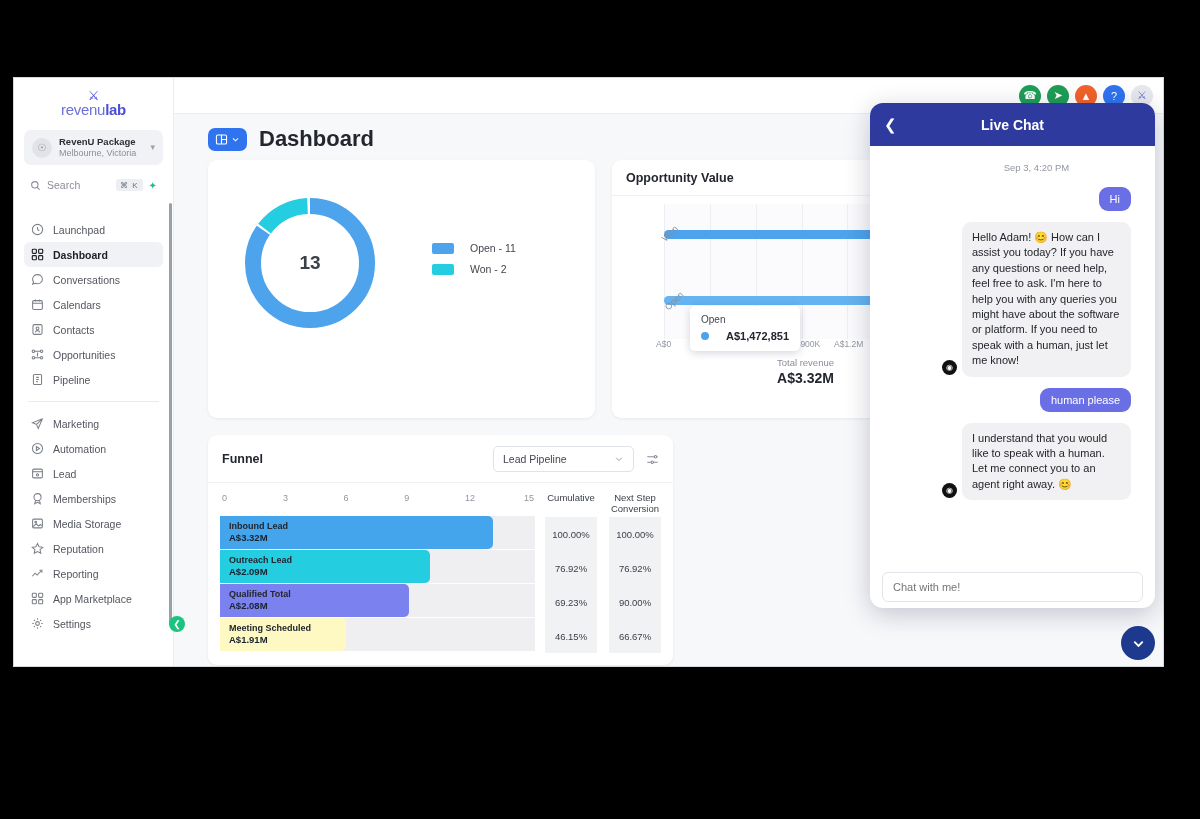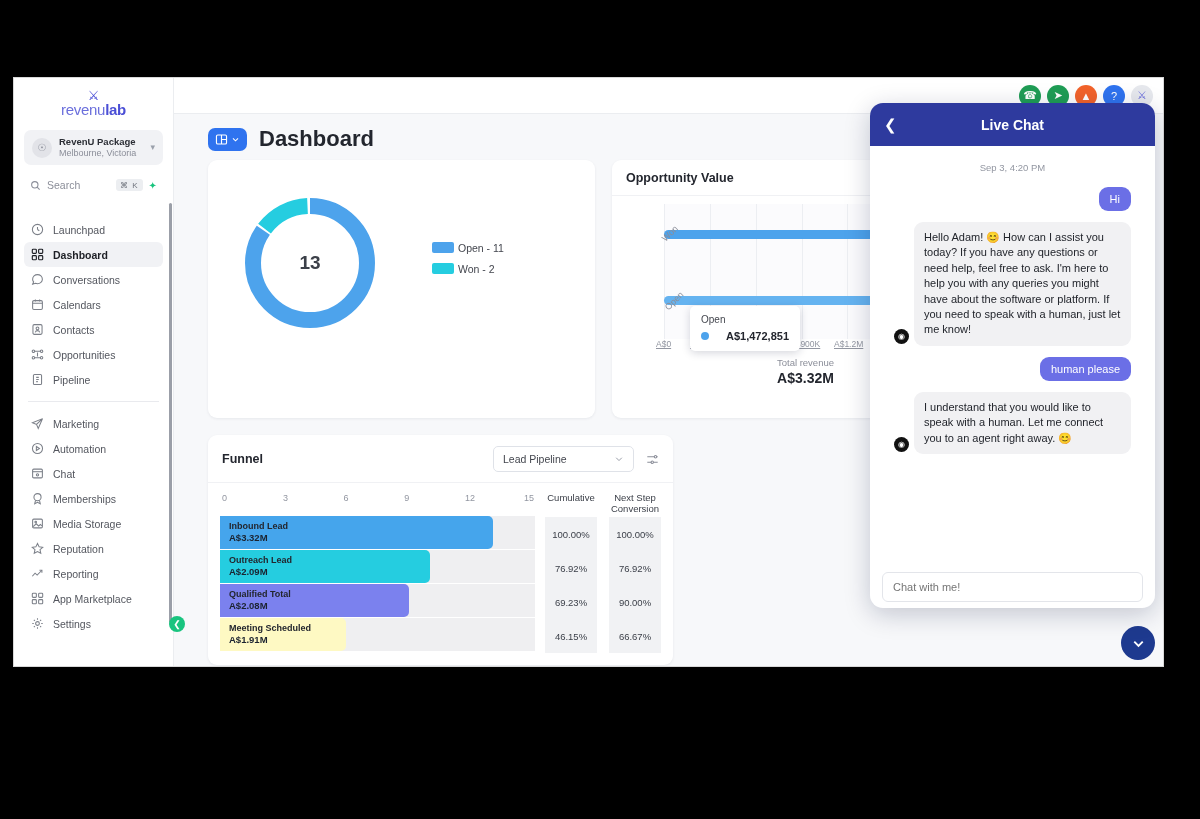--- a/index.html
+++ b/index.html
@@ -110,34 +110,34 @@
   .card-title { font-size: 12.5px; font-weight: 700; color: #23262e; }
   .filter-ico { width: 13px; height: 13px; cursor: pointer; }
 
   
   .card-status { width: 387px; height: 258px; }
   .status-body { display: flex; align-items: center; height: 206px; padding: 0 16px; }
   .donut-wrap { position: relative; width: 140px; height: 140px; margin-left: 16px; }
   .donut-center { position: absolute; inset: 0; display: flex; align-items: center;
                   justify-content: center; font-size: 19px; font-weight: 600; color: #3c4049; }
   .legend { margin-left: 52px; }
-  .legend-row { display: flex; align-items: flex-start; gap: 4px; margin-bottom: 9px; }
+  .legend-row { display: flex; align-items: flex-end; gap: 16px; margin-bottom: 9px; }
   .legend-swatch { width: 22px; height: 11px; border-radius: 2px; }
   .legend-label { font-size: 10.5px; color: #43464e; }
 
   
   .card-value { width: 387px; height: 258px; position: relative; }
   .value-body { position: relative; height: 206px; padding: 8px 14px 0; }
   .hbar-chart { position: relative; height: 135px; margin-left: 38px; background: #fbfbfd; }
   .gridline { position: absolute; top: 0; bottom: 0; width: 1px; background: #eceef2; }
   .hbar { position: absolute; height: 9px; border-radius: 5px; background: #4da3ec; }
   .axlabel-y { position: absolute; font-size: 9px; color: #8b8e99;
                transform: rotate(-45deg); transform-origin: right center; }
   .axis-x { position: relative; margin-left: 38px; height: 14px; }
-  .axis-x span { position: absolute; font-size: 8.5px; color: #9296a1; white-space: nowrap; text-decoration: underline; }
+  .axis-x span { position: absolute; font-size: 8.5px; color: #9296a1; white-space: nowrap; }
   .total-wrap { text-align: center; margin-top: 4px; }
   .total-lbl { font-size: 9.5px; color: #8b8e99; }
   .total-val { font-size: 14px; font-weight: 700; color: #23262e; margin-top: 2px; }
   .tooltip {
     position: absolute; background: #fff; border-radius: 5px;
     box-shadow: 0 2px 9px rgba(20,30,60,.18); padding: 8px 11px 9px;
     z-index: 4;
   }
   .tt-title { font-size: 10px; color: #43464e; margin-bottom: 5px; }
   .tt-row { display: flex; align-items: center; gap: 17px; }
@@ -186,21 +186,21 @@
     overflow: hidden; z-index: 20;
     display: flex; flex-direction: column;
   }
   .chat-head {
     height: 43px; background: #2e3a9e; color: #fff;
     display: flex; align-items: center; padding: 0 14px; flex: 0 0 43px;
   }
   .chat-back { font-size: 15px; cursor: pointer; width: 18px; }
   .chat-title { flex: 1; text-align: center; font-size: 14px; font-weight: 700;
                 margin-left: -18px; }
-  .chat-body { flex: 1; padding: 16px 24px 0; overflow: hidden; position: relative; }
+  .chat-body { flex: 1; padding: 16px 24px 0; overflow: hidden; position: relative; margin-left: 48px; }
   .chat-date { text-align: center; font-size: 9.5px; color: #9296a1; margin-bottom: 14px; }
   .msg-row { display: flex; margin-bottom: 11px; }
   .msg-row.out { justify-content: flex-end; }
   .msg-row.in { align-items: flex-end; gap: 5px; }
   .bubble-out { background: #6b6fe6; color: #fff; border-radius: 9px;
                 padding: 6px 11px; font-size: 11px; max-width: 175px; }
   .bot-avatar { width: 15px; height: 15px; border-radius: 50%; background: #111;
                 color: #fff; font-size: 8px; display: flex; align-items: center;
                 justify-content: center; flex: 0 0 15px; margin-bottom: 2px; }
   .bubble-in { background: #f1f1f3; color: #22252c; border-radius: 9px;
@@ -321,21 +321,21 @@
             <path d="M6.6 5.6 10.4 8l-3.8 2.4z"></path>
           </svg>
         <span>Automation</span>
       </div>
       <div class="nav-item">
         <svg class="nav-ico" viewBox="0 0 16 16" fill="none" stroke="#7c8089" stroke-width="1.3">
             <rect x="2" y="2.6" width="12" height="10.8" rx="1.4"></rect>
             <path d="M2 5.8h12"></path>
             <circle cx="8" cy="9.6" r="1.4"></circle>
           </svg>
-        <span>Chat</span>
+        <span>Lead</span>
       </div>
       <div class="nav-item">
         <svg class="nav-ico" viewBox="0 0 16 16" fill="none" stroke="#7c8089" stroke-width="1.3">
             <circle cx="8" cy="6.4" r="4.4"></circle>
             <path d="M5.6 10.4 4.6 14.4 8 12.6l3.4 1.8-1-4"></path>
           </svg>
         <span>Memberships</span>
       </div>
       <div class="nav-item">
         <svg class="nav-ico" viewBox="0 0 16 16" fill="none" stroke="#7c8089" stroke-width="1.3">

